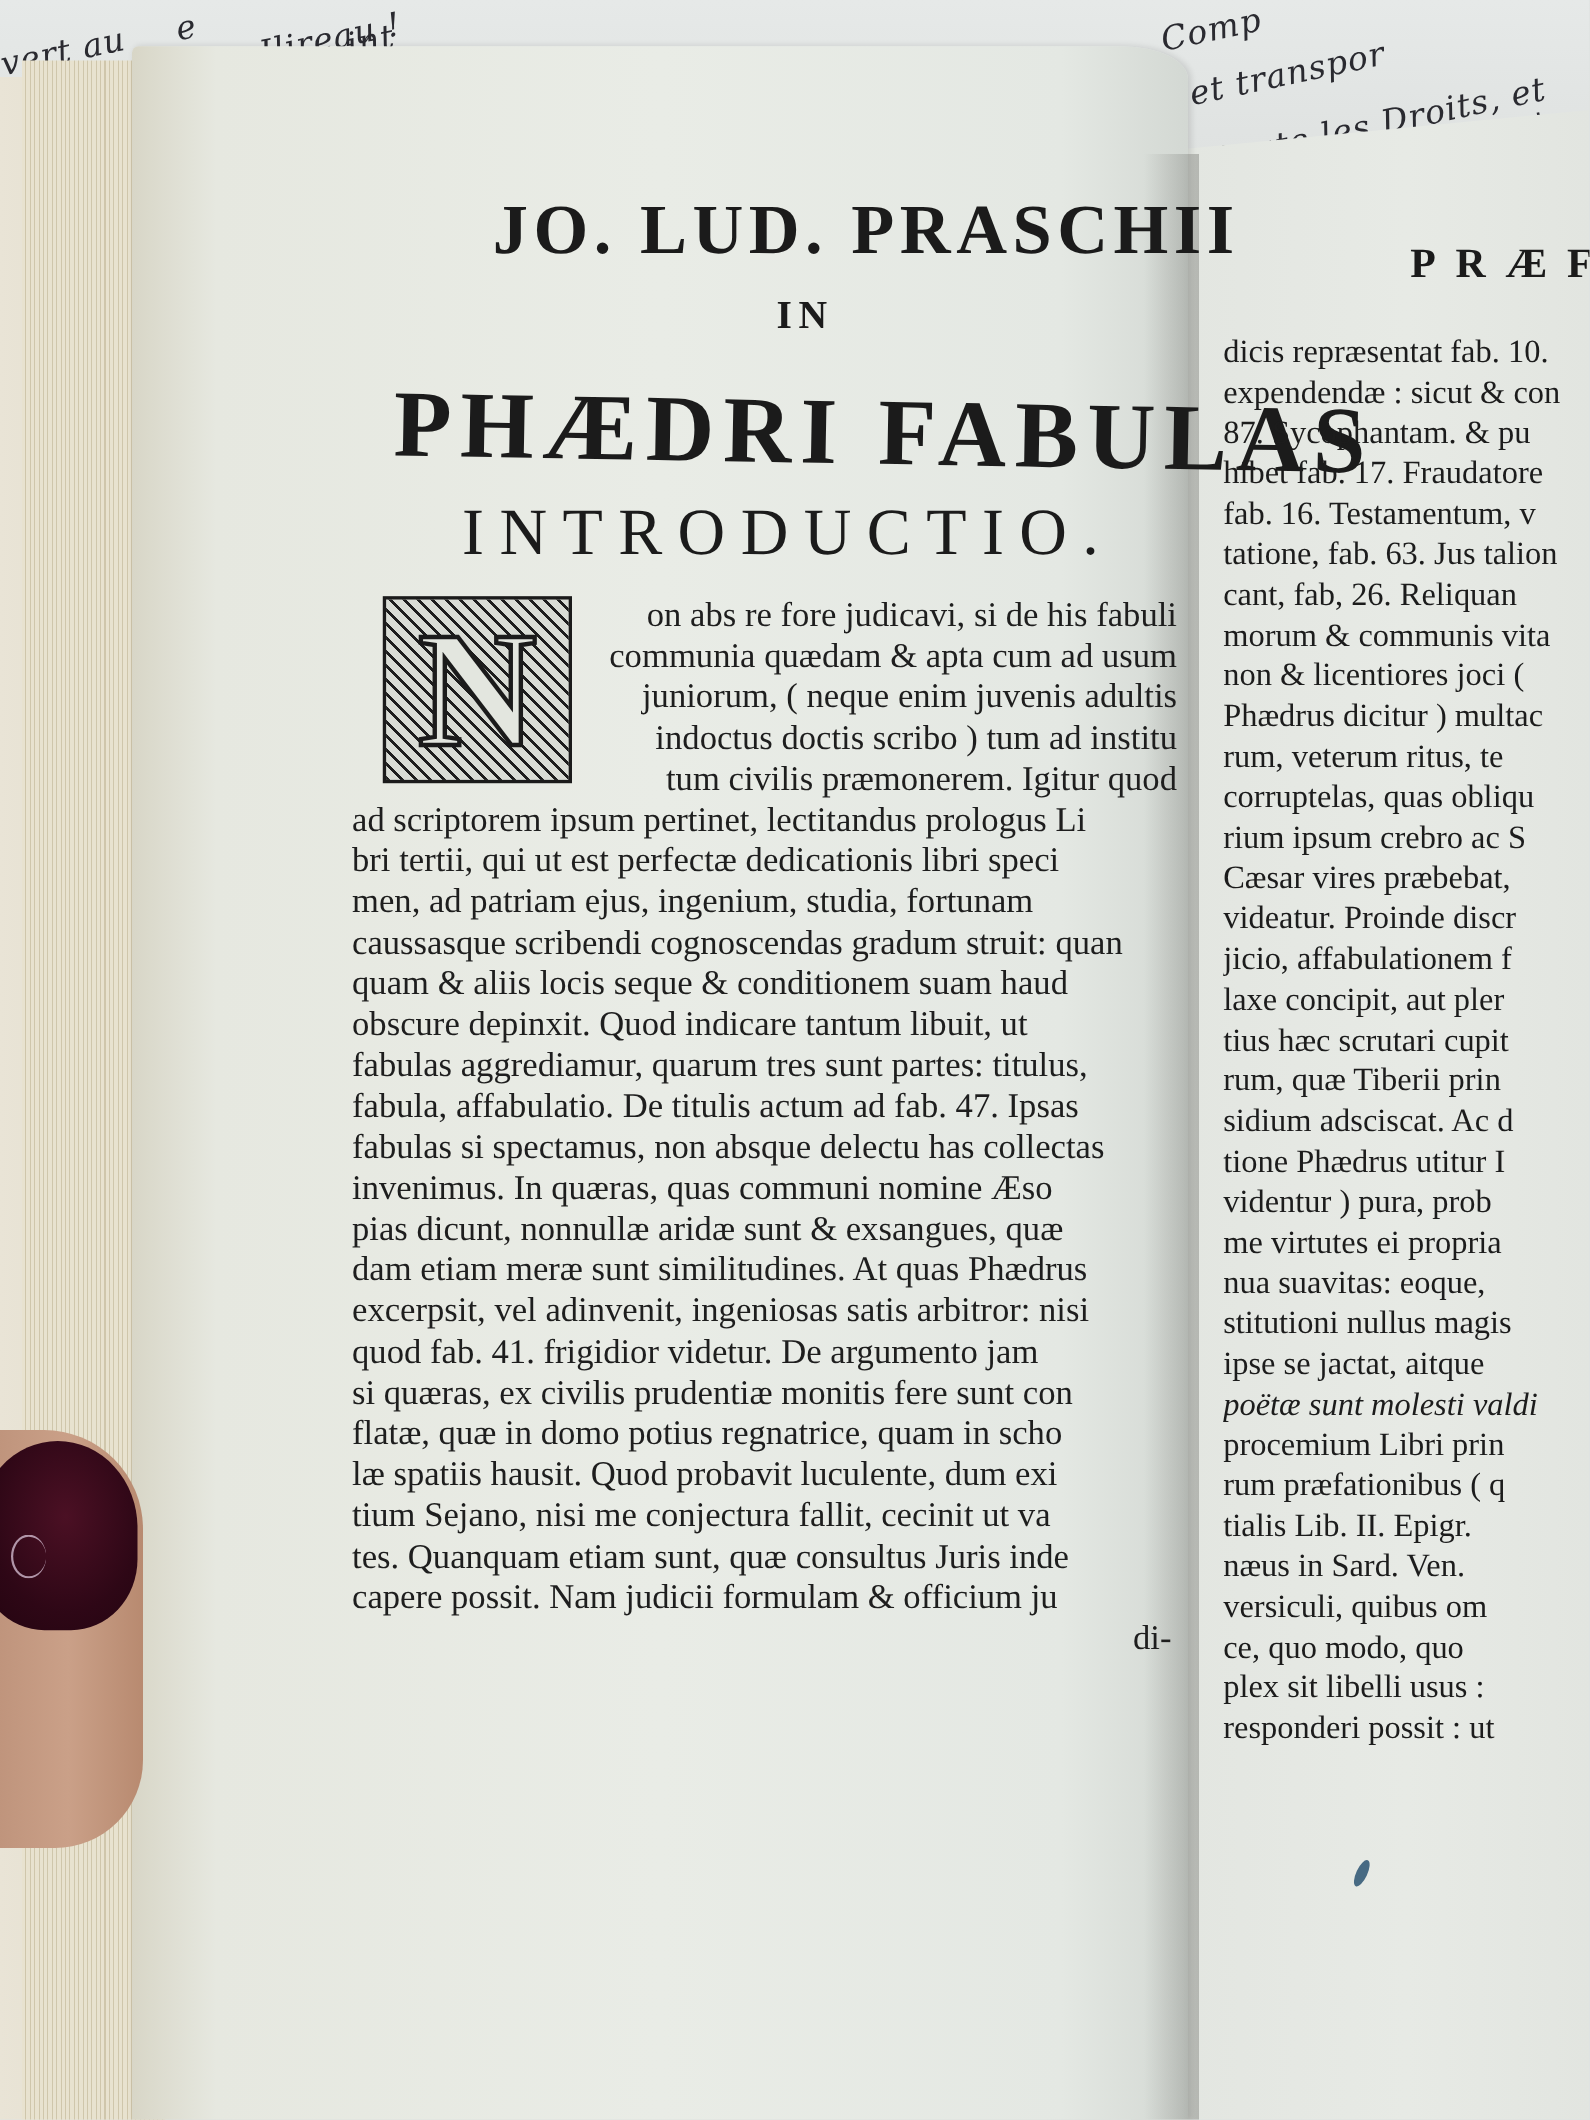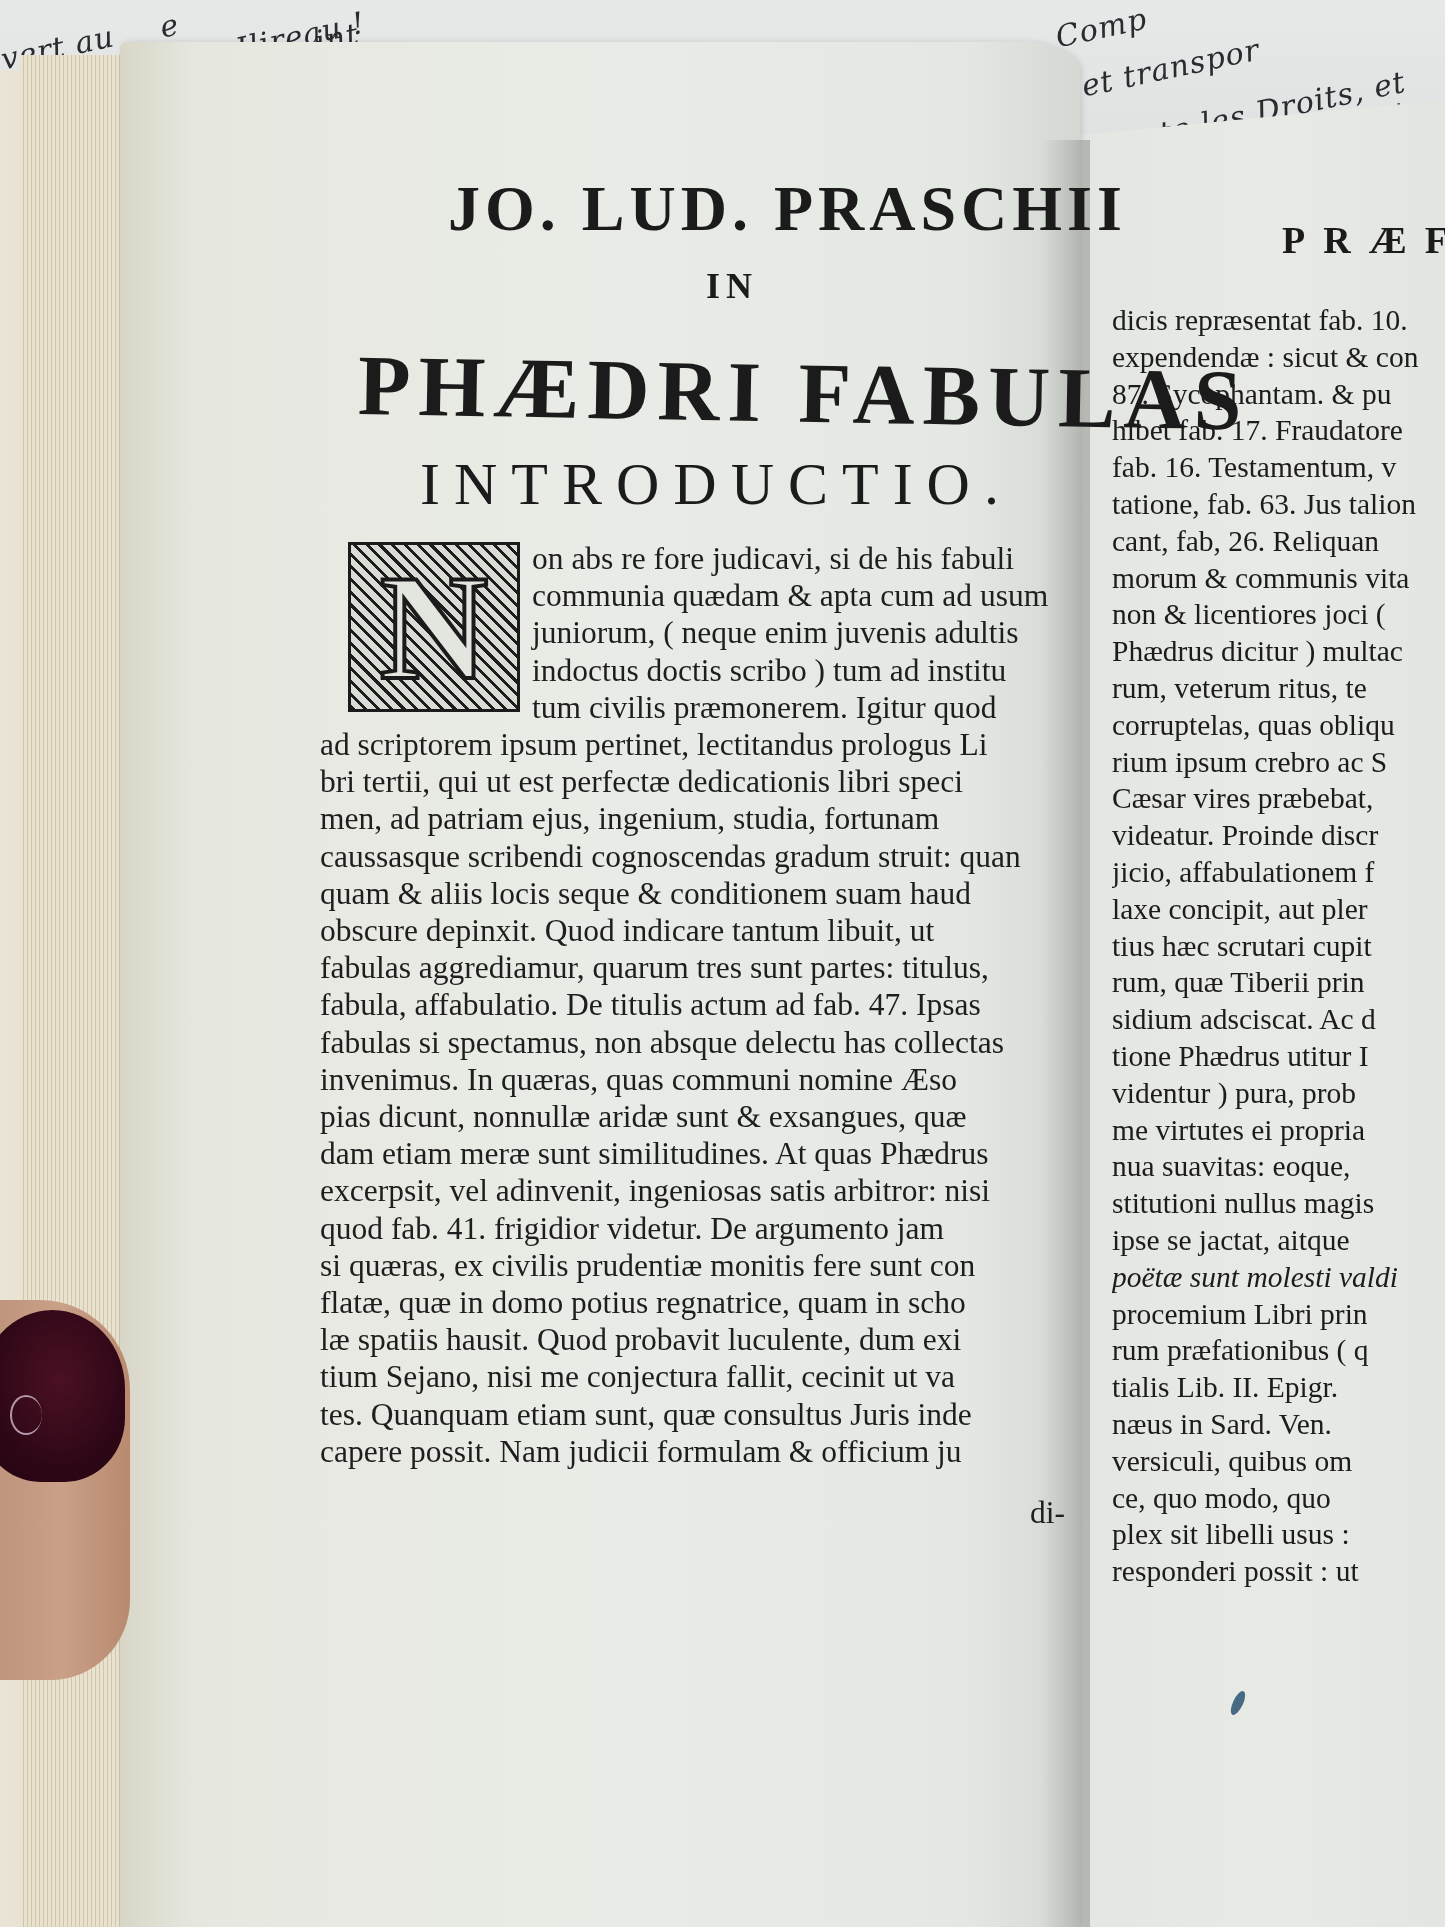--- a/index.html
+++ b/index.html
@@ -52,21 +52,21 @@
   .title-1 { left: 448px; top: 172px; font-size: 64px; letter-spacing: 5px; }
   .title-2 { left: 706px; top: 265px; font-size: 36px; letter-spacing: 6px; }
   .title-3 { left: 358px; top: 335px; font-size: 86px; letter-spacing: 8px; transform: rotate(1deg); transform-origin: left; }
   .title-4 { left: 420px; top: 450px; font-size: 60px; letter-spacing: 14px; font-weight: normal; }
 
   .body-text {
     position: absolute; left: 320px; top: 540px; width: 750px;
     color: #1e1e1e; font-size: 31.5px; line-height: 37.2px;
   }
   .line { white-space: nowrap; display: block; }
-  .indent { padding-left: 212px; }
+  .indent { padding-left: 212px; text-align: right; }
 
   .drop-cap {
     position: absolute; left: 348px; top: 542px; width: 172px; height: 170px;
     background:
       radial-gradient(circle at 30% 30%, #2a2a2a 0 6px, transparent 7px),
       radial-gradient(circle at 70% 60%, #2a2a2a 0 5px, transparent 6px),
       repeating-linear-gradient(45deg, #1d1d1d 0 3px, #d9dcd5 3px 9px),
       #cfd2cb;
     border: 3px solid #1b1b1b; box-sizing: border-box;
     display: flex; align-items: center; justify-content: center;
@@ -158,21 +158,21 @@
   <span class="line">pias dicunt, nonnullæ aridæ sunt &amp; exsangues, quæ</span>
   <span class="line">dam etiam meræ sunt similitudines. At quas Phædrus</span>
   <span class="line">excerpsit, vel adinvenit, ingeniosas satis arbitror: nisi</span>
   <span class="line">quod fab. 41. frigidior videtur. De argumento jam</span>
   <span class="line">si quæras, ex civilis prudentiæ monitis fere sunt con</span>
   <span class="line">flatæ, quæ in domo potius regnatrice, quam in scho</span>
   <span class="line">læ spatiis hausit. Quod probavit luculente, dum exi</span>
   <span class="line">tium Sejano, nisi me conjectura fallit, cecinit ut va</span>
   <span class="line">tes. Quanquam etiam sunt, quæ consultus Juris inde</span>
   <span class="line">capere possit. Nam judicii formulam &amp; officium ju</span>
-  <span class="line" style="text-align:right;width:745px;margin-top:24px;">di-</span>
+  <span class="line" style="text-align:right;width:745px;">di-</span>
 </div>
 
 <div class="right-header">PRÆF</div>
 <div class="right-text">
   <span class="line">dicis repræsentat fab. 10.</span>
   <span class="line">expendendæ : sicut &amp; con</span>
   <span class="line">87. Sycophantam. &amp; pu</span>
   <span class="line">hibet fab. 17. Fraudatore</span>
   <span class="line">fab. 16. Testamentum, v</span>
   <span class="line">tatione, fab. 63. Jus talion</span>

